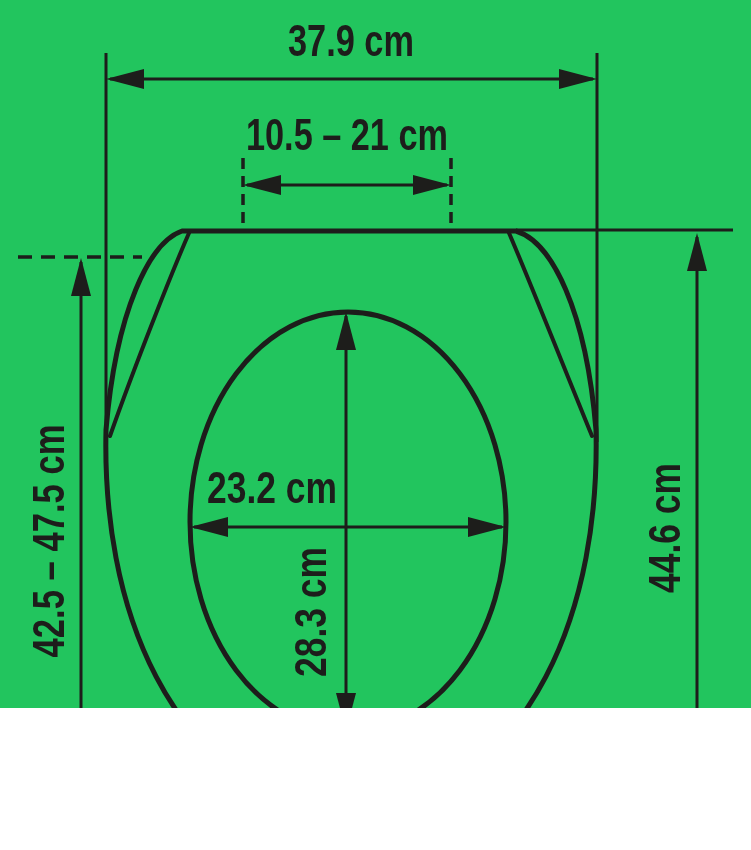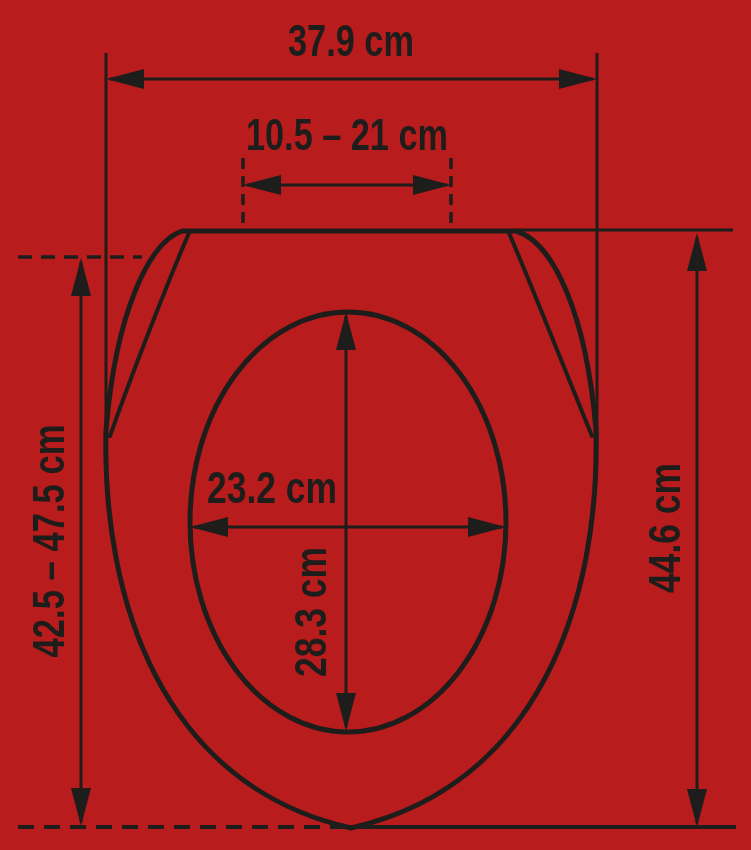--- a/index.html
+++ b/index.html
@@ -2,22 +2,22 @@
 <html><head>
 <meta charset="utf-8">
 <style>
   html, body {
     margin: 0;
     padding: 0;
     background: #ffffff;
   }
   .diagram-wrap {
     width: 751px;
-    height: 850px;
-    background: #b91c1c;
+    height: 708px;
+    background: #22c55e;
     position: relative;
     overflow: hidden;
   }
   svg { display: block; }
   .outline {
     fill: none;
     stroke: #1d1d1b;
     stroke-width: 5;
     stroke-linejoin: round;
     stroke-linecap: round;

